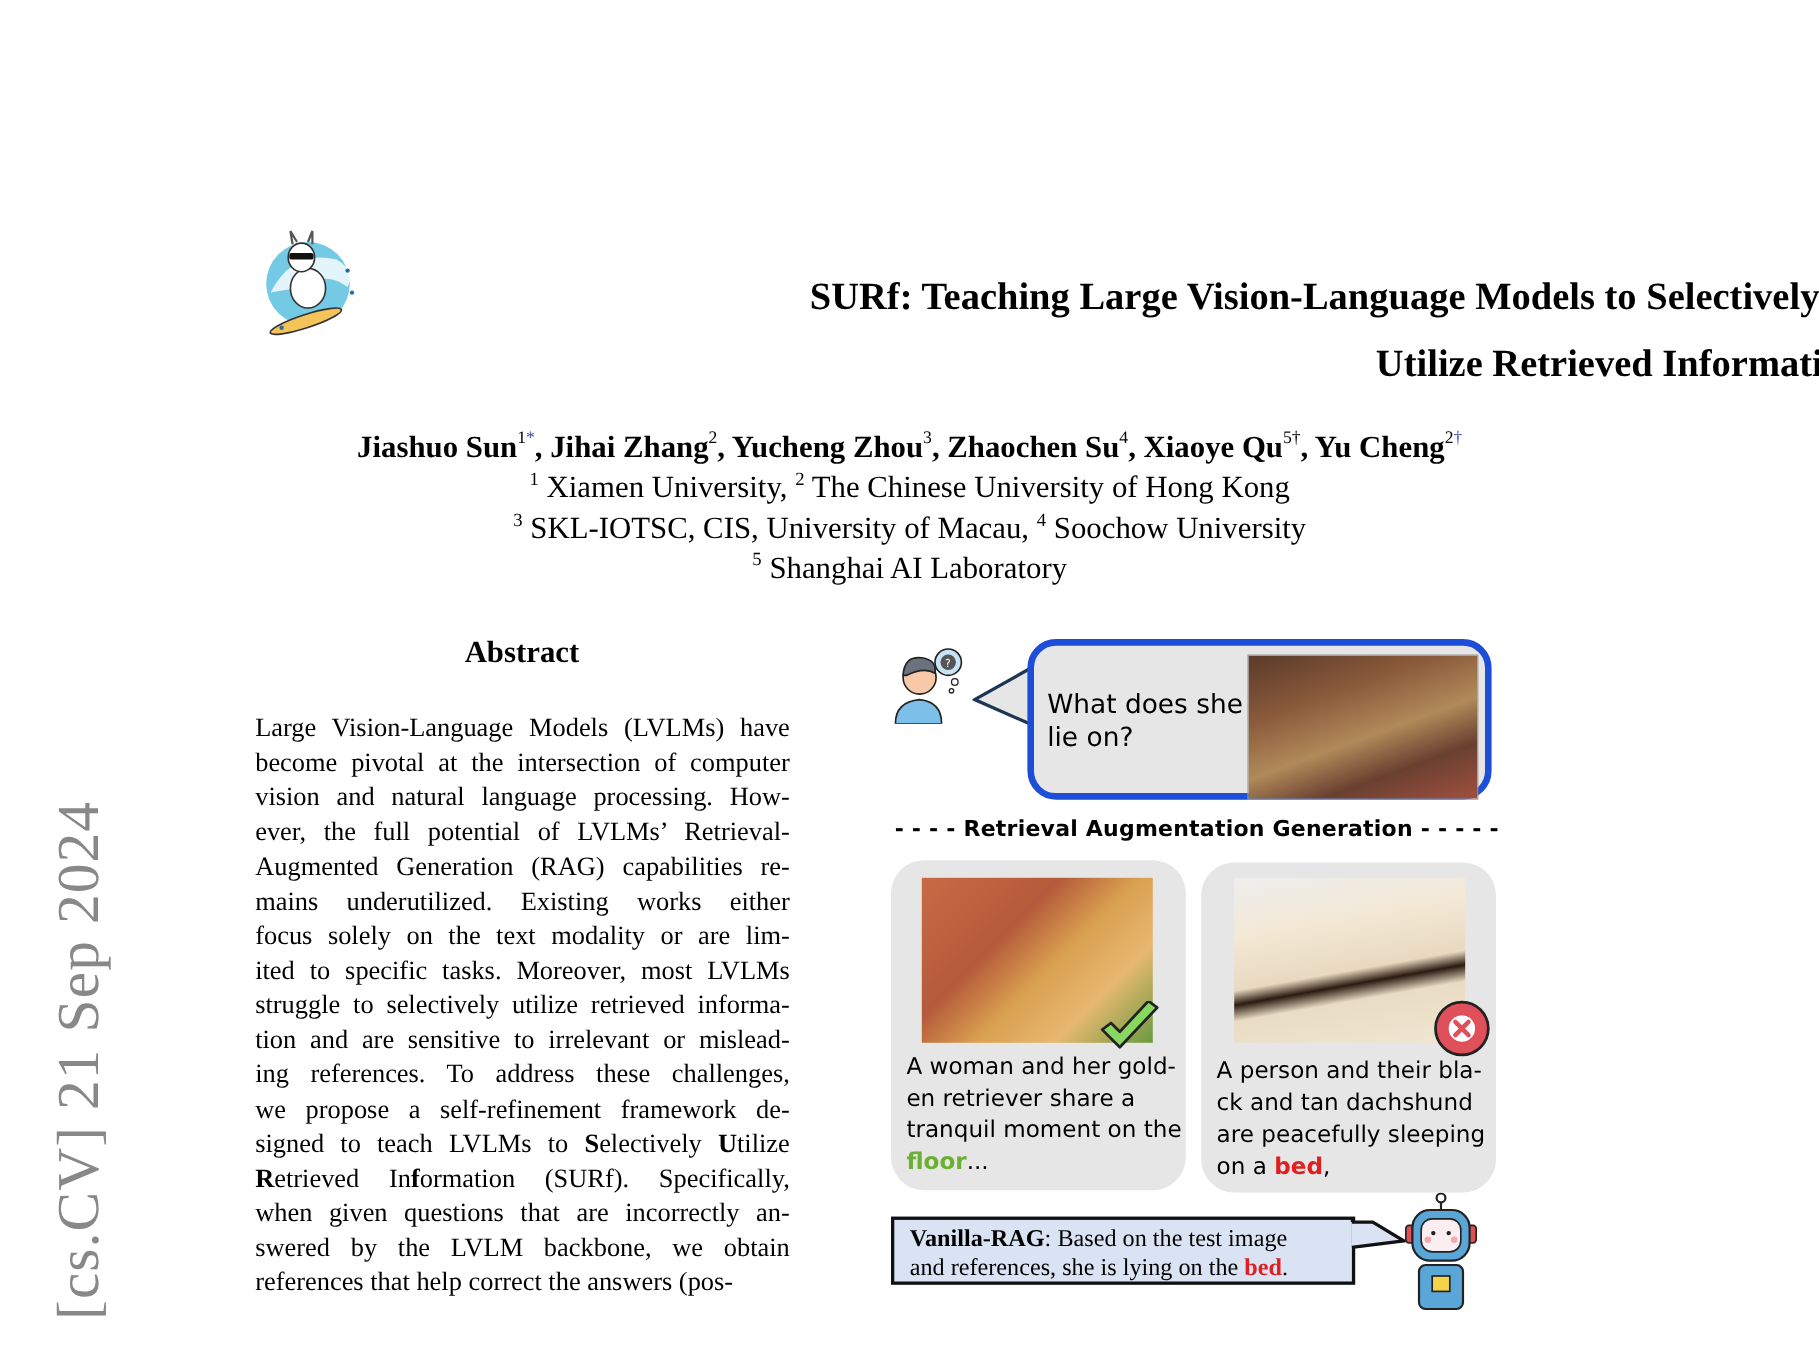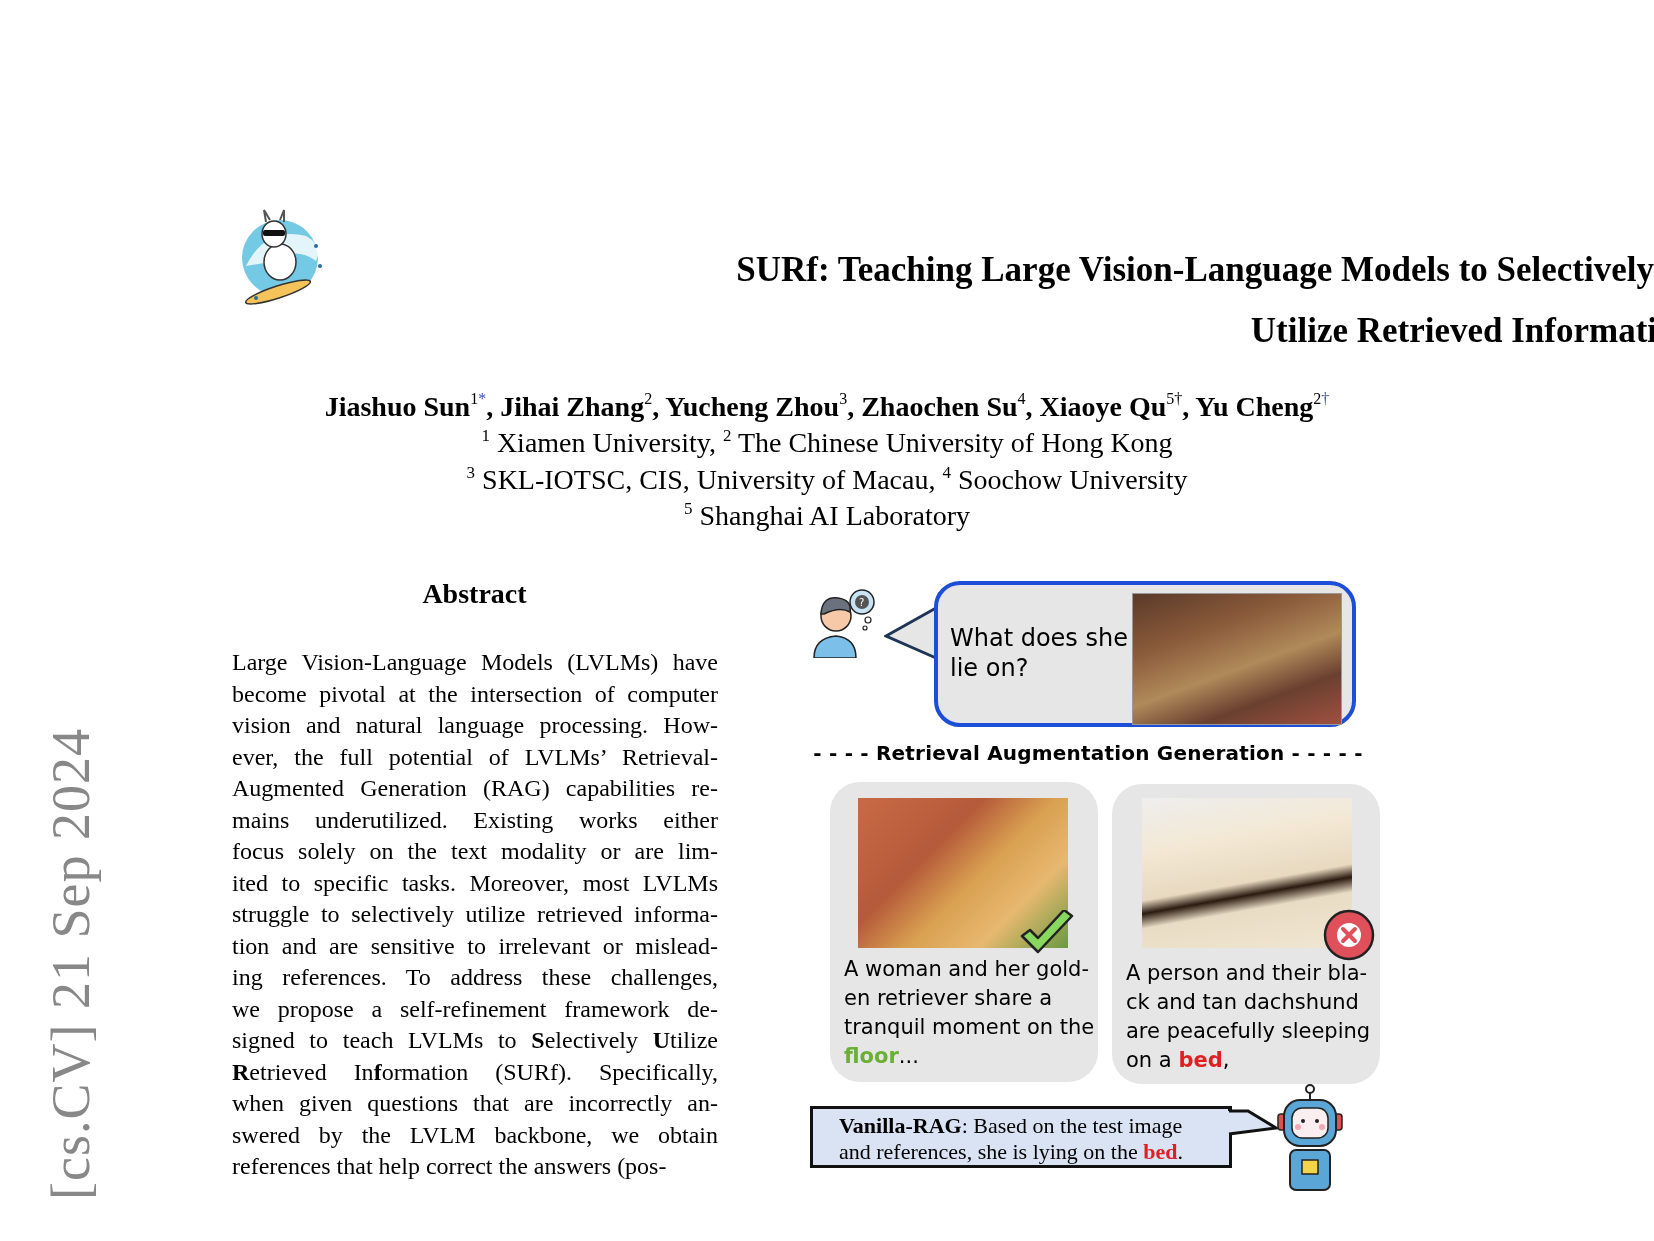--- a/index.html
+++ b/index.html
@@ -14,31 +14,31 @@
   .authors .mark { color:#3a50b0; }
   .aff { left:0; width:1654px; text-align:center; font-size:28px; line-height:34px; white-space:nowrap; }
   .aff sup { font-size:17px; vertical-align:11px; }
   .arxiv { left:40px; top:1200px; transform-origin:0 0; transform:rotate(-90deg); font-size:54px; color:#888; white-space:nowrap; letter-spacing:1px; }
   .abstract-h { left:232px; width:485px; top:578px; text-align:center; font-weight:bold; font-size:28px; }
   .abstract-body { left:232px; width:486px; top:647px; font-size:24px; line-height:31.5px; }
   .abstract-body .ln { display:block; text-align:justify; text-align-last:justify; white-space:nowrap; height:31.5px; }
   .abstract-body .ln.last { text-align-last:left; }
   .fig { left:810px; top:578px; width:560px; height:663px; }
   .comic { font-family:"DejaVu Sans", sans-serif; }
-  .bubble { position:absolute; left:124px; top:3px; width:422px; height:146px; background:#e6e6e6; border:4px solid #1d4ed8; border-radius:26px; box-sizing:border-box; }
+  .bubble { position:absolute; left:124px; top:3px; width:422px; height:146px; background:#e6e6e6; border:6px solid #1d4ed8; border-radius:26px; box-sizing:border-box; }
   .bubble-tail { position:absolute; left:74px; top:28px; }
   .q-text { position:absolute; left:12px; top:38px; font-size:24px; line-height:30px; color:#000; }
   .q-img { position:absolute; left:194px; top:8px; width:208px; height:130px; background:linear-gradient(160deg,#5a3a2a 0%,#8a5a3a 30%,#b08a5a 55%,#6a4030 75%,#a05040 100%); border:1px solid #999; }
   .rag-title { position:absolute; left:0; top:163px; width:556px; text-align:center; font-size:20px; font-weight:bold; white-space:nowrap; letter-spacing:0.2px; }
-  .card { position:absolute; top:204px; width:268px; height:300px; background:#e6e6e6; border-radius:30px;margin-left:20px; }
+  .card { position:absolute; top:204px; width:268px; height:300px; background:#e6e6e6; border-radius:30px; }
   .card-img { position:absolute; left:28px; top:16px; width:210px; height:150px; }
   .card-text { position:absolute; left:14px; top:173px; width:260px; font-size:21px; line-height:29px; }
   .green { color:#6ab033; font-weight:bold; }
   .red { color:#e02020; font-weight:bold; }
-  .answer-box { position:absolute; left:0; top:528px; width:422px; height:62px; background:#dae3f3; border:3px solid #111; box-sizing:border-box; padding:4px 26px; font-family:"Liberation Serif", serif; font-size:22px; line-height:26px; }
+  .answer-box { position:absolute; left:0; top:528px; width:422px; height:62px; background:#dae3f3; border:3px solid #111; box-sizing:border-box; padding:4px 14px; font-family:"Liberation Serif", serif; font-size:22px; line-height:26px; }
   .answer-tail { position:absolute; left:418px; top:530px; }
   .robot { position:absolute; left:462px; top:506px; width:76px; height:110px; }
 </style>
 </head>
 <body>
 
 <div class="abs logo">
   <svg width="92" height="100" viewBox="0 0 92 100">
     <circle cx="44" cy="52" r="38" fill="#5cc0e0" opacity="0.85"></circle>
     <path d="M10 60 Q30 20 70 30 Q88 40 80 55 Q60 40 40 55 Z" fill="#ffffff" opacity="0.8"></path>

